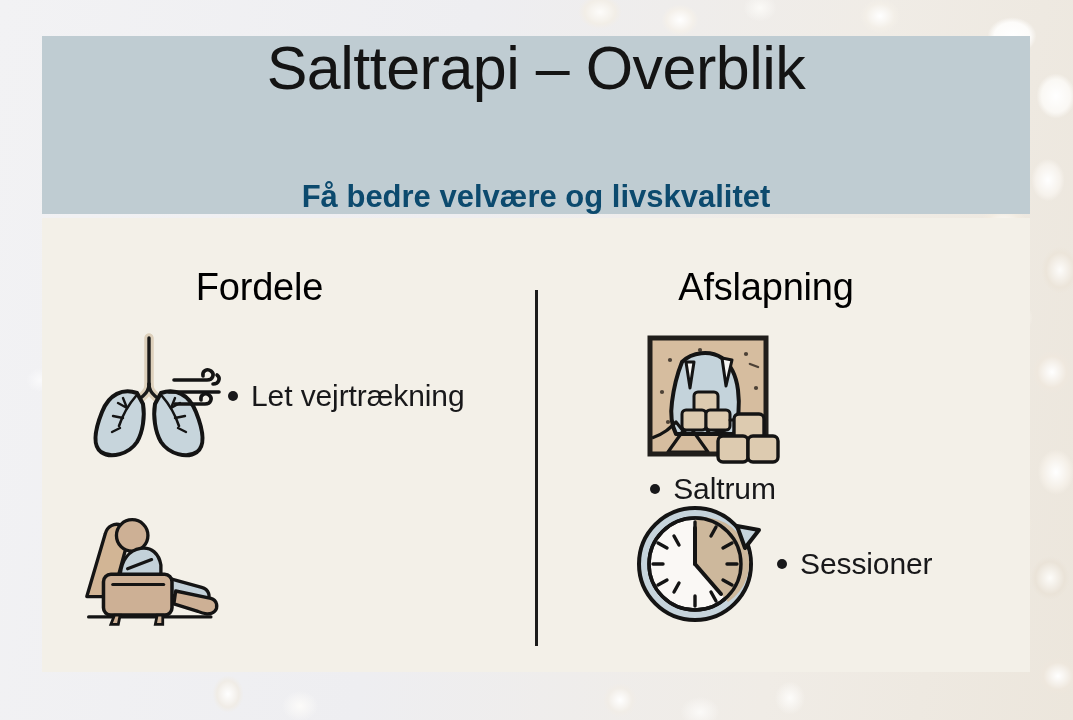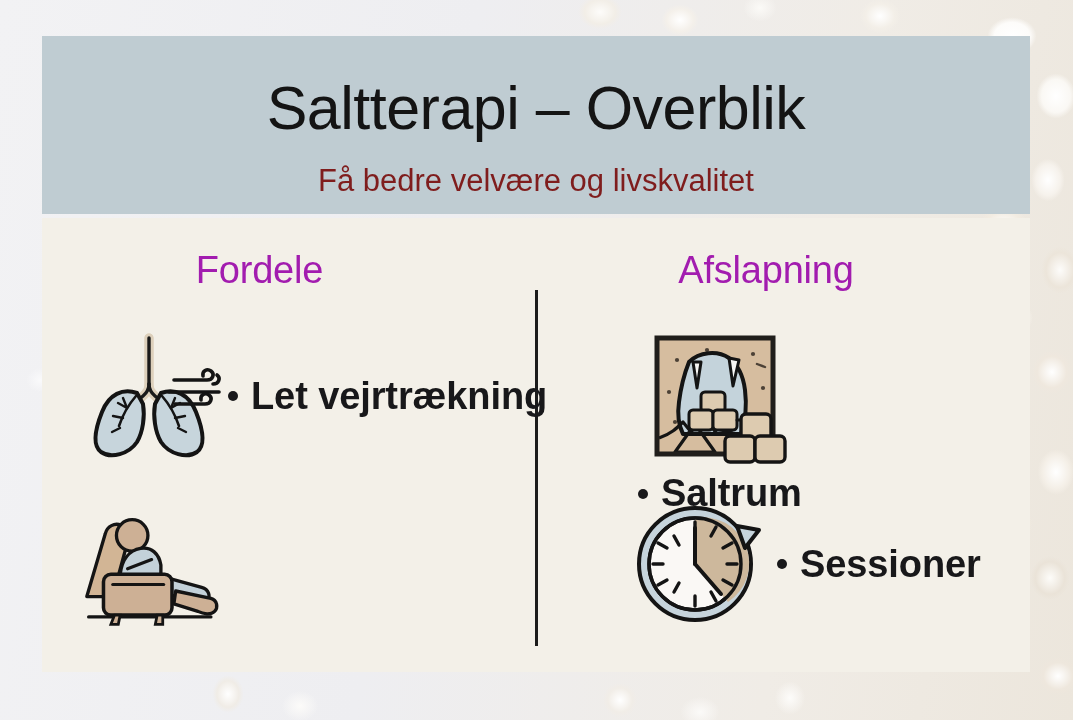--- a/index.html
+++ b/index.html
@@ -60,38 +60,38 @@
   .header-band {
     position: absolute;
     left: 42px;
     top: 36px;
     width: 988px;
     height: 178px;
     background: #bfccd2;
     display: flex;
     flex-direction: column;
     align-items: center;
-    justify-content: flex-end;
+    justify-content: space-between;
   }
   .header-title {
     font-size: 61px;
     font-weight: 400;
     color: #141414;
     letter-spacing: -0.5px;
     line-height: 1.08;
     margin: 0 0 6px 0;
     white-space: nowrap;
   }
   .header-subtitle {
     font-size: 31px;
-    font-weight: 400;
-    color: #7f1d1d;
+    font-weight: 700;
+    color: #0c4a6e;
     letter-spacing: 0px;
     line-height: 1.1;
-    margin: 16px;
+    margin: 0;
     white-space: nowrap;
   }
 
   
   .content-panel {
     position: absolute;
     left: 42px;
     top: 218px;
     width: 988px;
     height: 454px;
@@ -109,47 +109,47 @@
   .col {
     position: absolute;
     top: 0;
     height: 100%;
   }
   .col-left  { left: 0px;   width: 493px; }
   .col-right { left: 496px; width: 492px; }
 
   .col-heading {
     position: absolute;
-    top: 31px;
+    top: 48px;
     width: 100%;
     text-align: center;
     font-size: 38px;
     font-weight: 400;
-    color: #a21caf;
+    color: #000000;
     letter-spacing: -0.2px;
   }
   .col-left  .col-heading { padding-right: 58px; box-sizing: border-box; }
   .col-right .col-heading { padding-right: 36px; box-sizing: border-box; }
 
   .row {
     position: absolute;
     display: flex;
     align-items: center;
   }
   .row-icon {
     width: 150px;
     height: 140px;
     flex: 0 0 150px;
     display: flex;
     align-items: center;
     justify-content: center;
   }
   .row-text {
-    font-size: 38px;
-    font-weight: 700;
+    font-size: 30px;
+    font-weight: 400;
     color: #18181a;
     letter-spacing: -0.1px;
     white-space: nowrap;
     display: flex;
     align-items: center;
     gap: 13px;
   }
   .bullet {
     display: inline-block;
     width: 10px;

